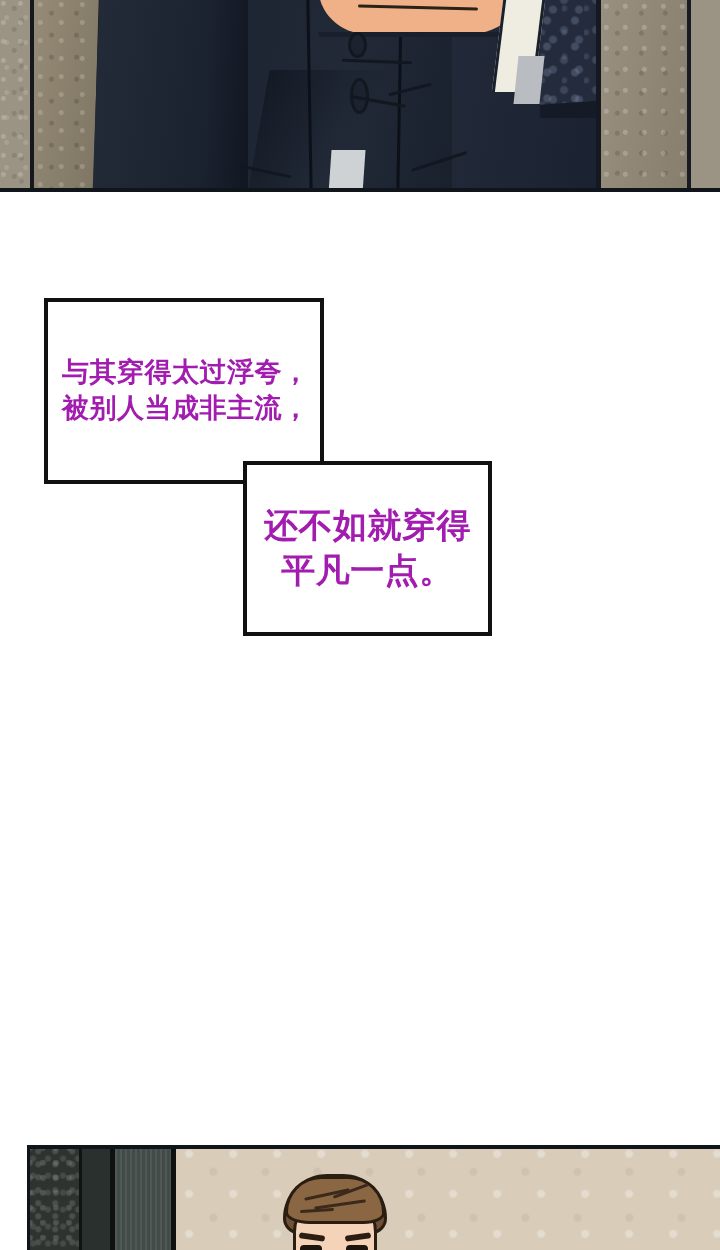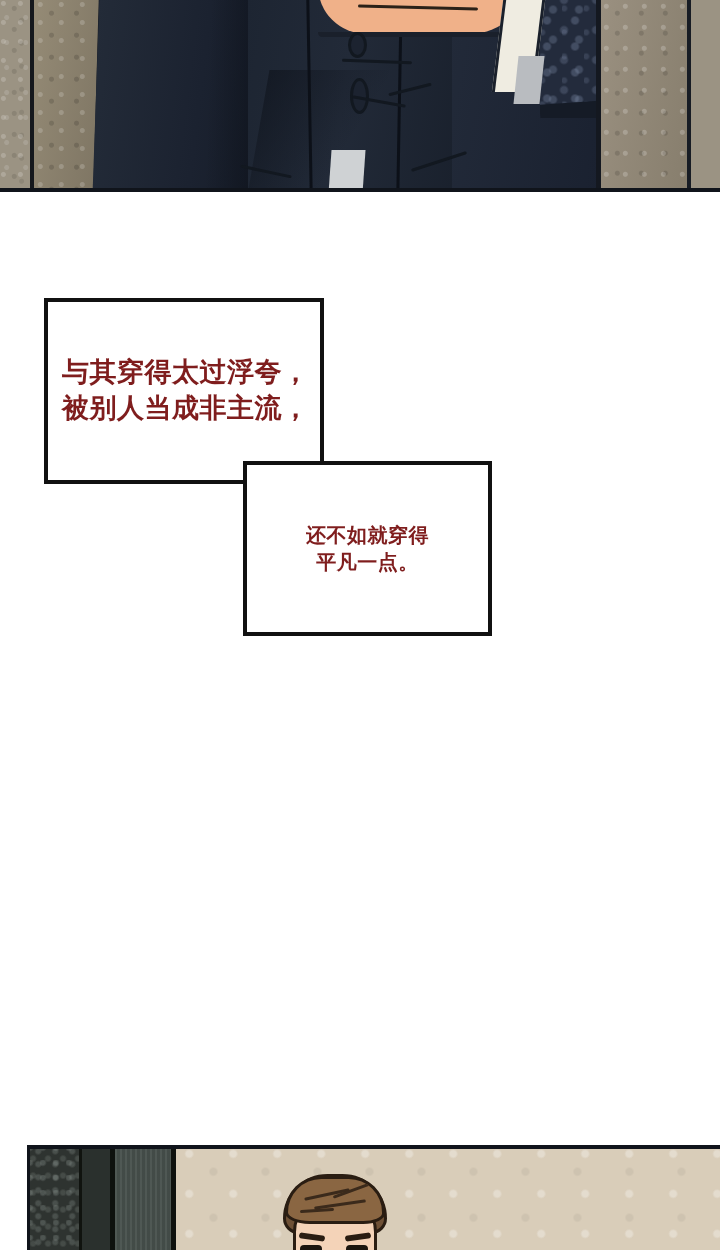--- a/index.html
+++ b/index.html
@@ -252,21 +252,21 @@
     background: #ffffff;
     border: 4px solid #111111;
     box-sizing: border-box;
     display: flex;
     align-items: center;
     justify-content: center;
   }
   .bubble-text {
     font-family: Liberation Serif, serif;
     font-weight: 700;
-    color: #7f1d1d;
+    color: #a21caf;
     text-align: center;
     line-height: 1.32;
     white-space: pre-line;
     letter-spacing: .5px;
   }
 
   
   #bubble-1 {
     left: 44px; top: 298px;
     width: 280px; height: 186px;
@@ -281,21 +281,21 @@
     left: 247px; top: 461px;
     width: 74px; height: 20px;
     background: #ffffff;
   }
 
   
   #bubble-2 {
     left: 243px; top: 461px;
     width: 249px; height: 175px;
   }
-  #bubble-2 .bubble-text { font-size: 20px; }
+  #bubble-2 .bubble-text { font-size: 34px; }
 
   
   #bubble-3 {
     left: 390px; top: 962px;
     width: 288px; height: 229px;
   }
   #bubble-3 .bubble-text { font-size: 27px; }
 
   
   .panel-bottom {

